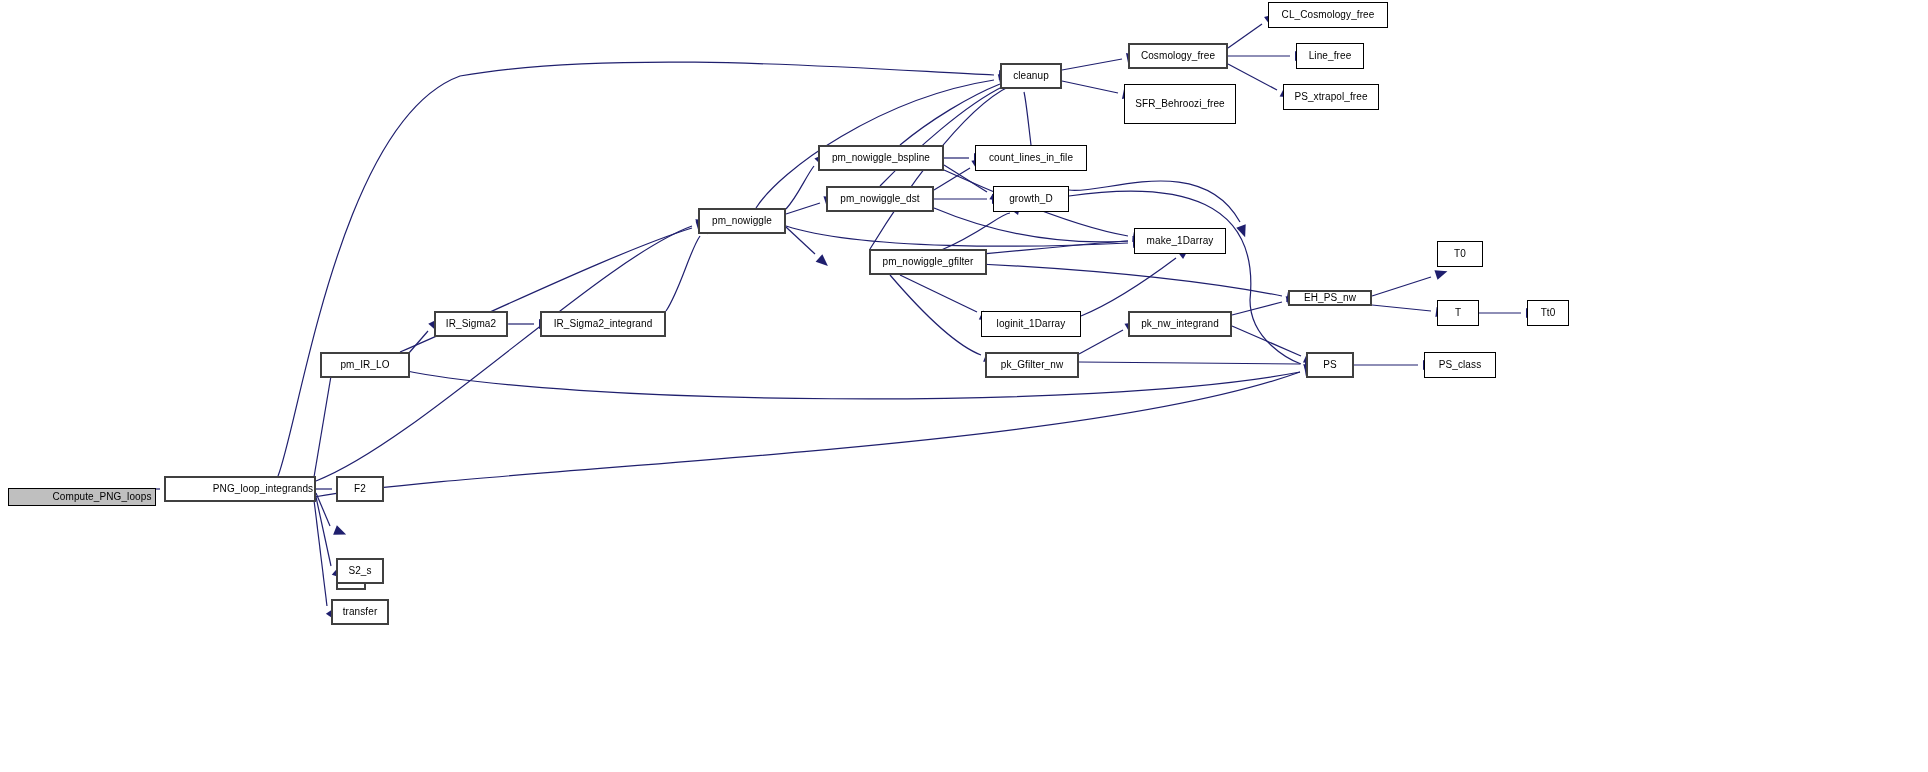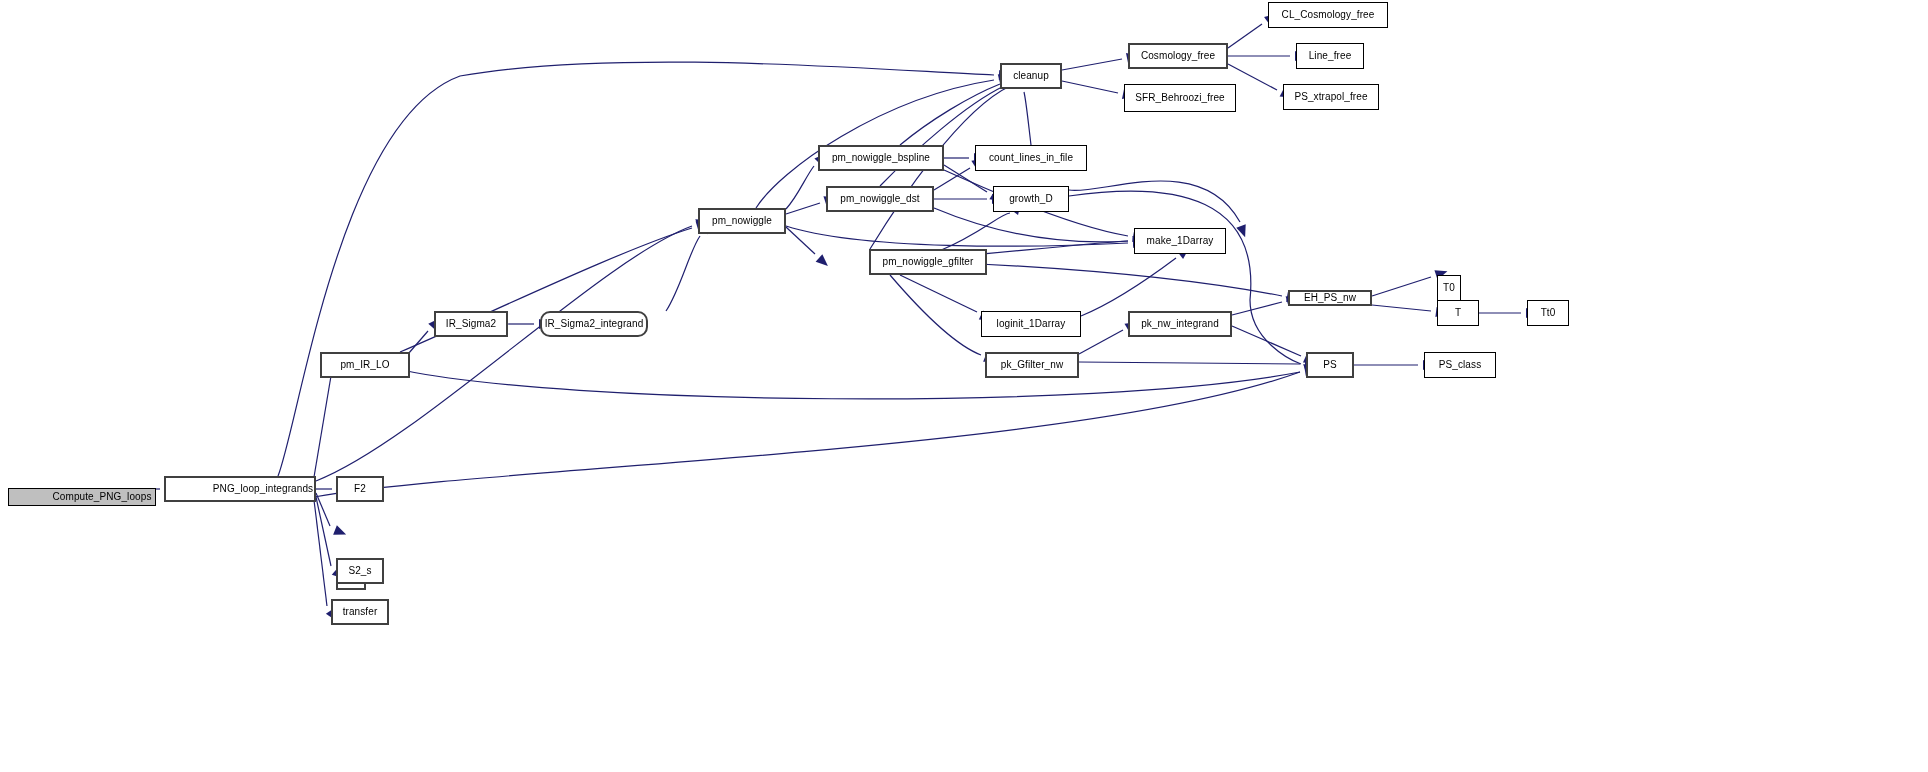--- a/index.html
+++ b/index.html
@@ -255,36 +255,36 @@
       </g>
     </svg>
 <div class="node root" style="left: 8px; top: 488px; width: 148px; height: 18px; padding-left: 40px;">Compute_PNG_loops</div>
     <div class="node thick" style="left: 164px; top: 476px; width: 152px; height: 26px; padding-left: 46px;">PNG_loop_integrands</div>
     <div class="node thick" style="left: 336px; top: 476px; width: 48px; height: 26px;">F2</div>
     <div class="node thick" style="left: 336px; top: 517px; width: 30px; height: 26px; margin-top: 47px;">F2_s</div>
     <div class="node thick" style="left: 336px; top: 558px; width: 48px; height: 26px;">S2_s</div>
     <div class="node thick" style="left: 331px; top: 599px; width: 58px; height: 26px;">transfer</div>
     <div class="node thick" style="left: 320px; top: 352px; width: 90px; height: 26px;">pm_IR_LO</div>
     <div class="node thick" style="left: 434px; top: 311px; width: 74px; height: 26px;">IR_Sigma2</div>
-    <div class="node thick" style="left: 540px; top: 311px; width: 108px; height: 26px; border-radius: 10px;">IR_Sigma2_integrand</div>
+    <div class="node thick" style="left: 540px; top: 311px; width: 126px; height: 26px;">IR_Sigma2_integrand</div>
     <div class="node thick" style="left: 698px; top: 208px; width: 88px; height: 26px;">pm_nowiggle</div>
     <div class="node thick" style="left: 818px; top: 145px; width: 126px; height: 26px;">pm_nowiggle_bspline</div>
     <div class="node thick" style="left: 826px; top: 186px; width: 108px; height: 26px;">pm_nowiggle_dst</div>
     <div class="node thick" style="left: 821px; top: 249px; width: 118px; height: 26px; margin-left: 48px;">pm_nowiggle_gfilter</div>
     <div class="node" style="left: 975px; top: 145px; width: 112px; height: 26px;">count_lines_in_file</div>
     <div class="node" style="left: 993px; top: 186px; width: 76px; height: 26px;">growth_D</div>
     <div class="node" style="left: 981px; top: 311px; width: 100px; height: 26px;">loginit_1Darray</div>
     <div class="node thick" style="left: 985px; top: 352px; width: 94px; height: 26px;">pk_Gfilter_nw</div>
     <div class="node" style="left: 1134px; top: 228px; width: 92px; height: 26px;">make_1Darray</div>
     <div class="node thick" style="left: 1128px; top: 311px; width: 104px; height: 26px;">pk_nw_integrand</div>
     <div class="node thick" style="left: 1288px; top: 290px; width: 84px; height: 16px;">EH_PS_nw</div>
     <div class="node thick" style="left: 1306px; top: 352px; width: 48px; height: 26px;">PS</div>
-    <div class="node" style="left: 1437px; top: 275px; width: 24px; height: 26px;">T0</div>
+    <div class="node" style="left: 1437px; top: 241px; width: 46px; height: 26px;">T0</div>
     <div class="node" style="left: 1437px; top: 300px; width: 42px; height: 26px;">T</div>
     <div class="node" style="left: 1527px; top: 300px; width: 42px; height: 26px;">Tt0</div>
     <div class="node" style="left: 1424px; top: 352px; width: 72px; height: 26px;">PS_class</div>
     <div class="node thick" style="left: 1000px; top: 63px; width: 62px; height: 26px;">cleanup</div>
     <div class="node thick" style="left: 1128px; top: 43px; width: 100px; height: 26px;">Cosmology_free</div>
-    <div class="node" style="left: 1124px; top: 84px; width: 112px; height: 28px;">SFR_Behroozi_free</div>
+    <div class="node" style="left: 1124px; top: 84px; width: 112px; height: 40px;">SFR_Behroozi_free</div>
     <div class="node" style="left: 1268px; top: 2px; width: 120px; height: 26px;">CL_Cosmology_free</div>
     <div class="node" style="left: 1296px; top: 43px; width: 68px; height: 26px;">Line_free</div>
     <div class="node" style="left: 1283px; top: 84px; width: 96px; height: 26px;">PS_xtrapol_free</div>
   </div>
 
 </body></html>

